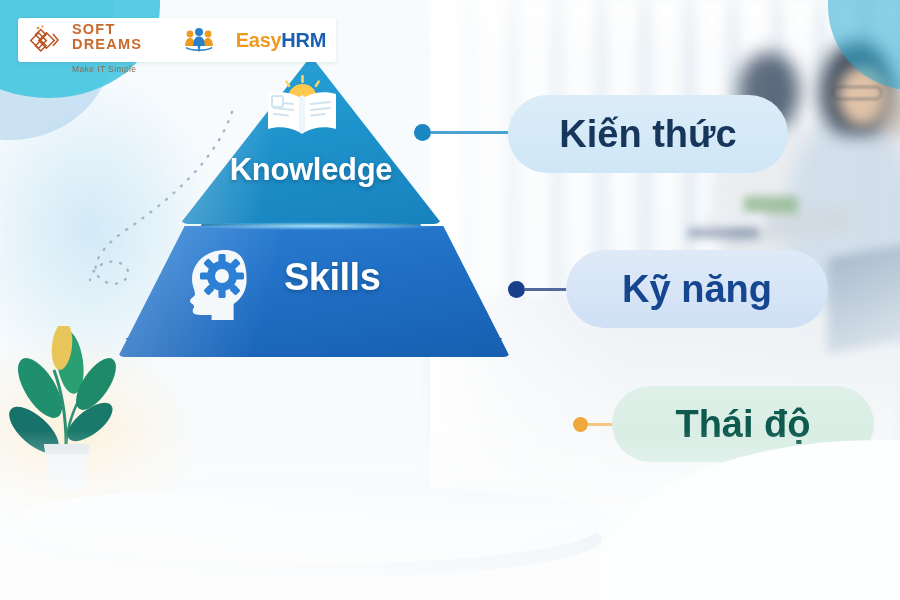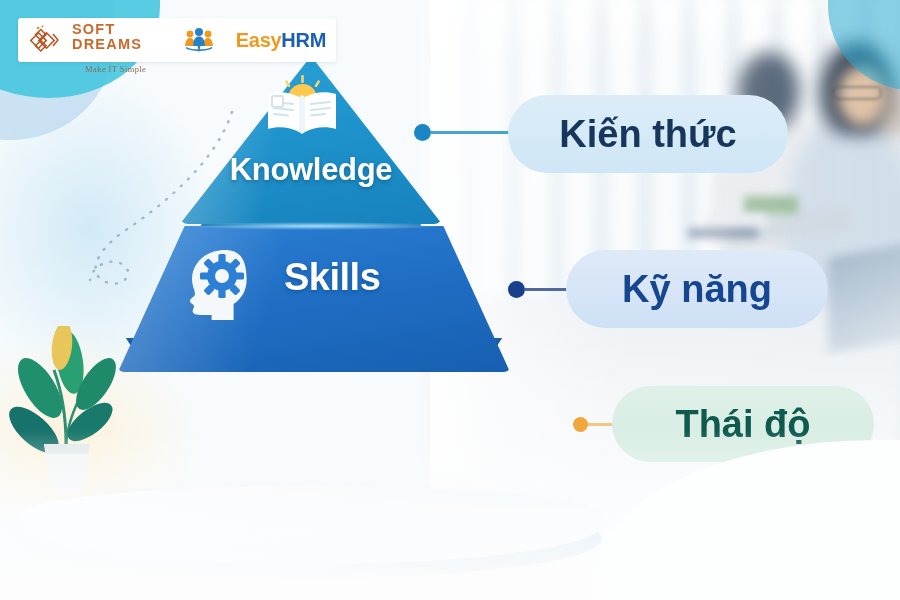--- a/index.html
+++ b/index.html
@@ -84,22 +84,22 @@
   .glow-bl{position:absolute;left:-60px;top:330px;width:260px;height:230px;
      background:radial-gradient(closest-side,rgba(255,240,212,.85),rgba(255,255,255,0));}
 
   
   .logobar{position:absolute;left:18px;top:18px;width:318px;height:44px;
      background:#ffffff;border-radius:3px;box-shadow:0 1px 4px rgba(40,70,100,.12);
      display:flex;align-items:center;gap:10px;padding:0 10px;box-sizing:border-box;}
   .sd-mark{width:34px;height:30px;flex:0 0 34px;}
   .sd-text{display:flex;flex-direction:column;line-height:1;}
   .sd-name{font-size:14.5px;font-weight:700;letter-spacing:1.2px;color:#c86a2c;margin-top:16px;}
-  .sd-tag{font-family:Liberation Serif, serif;font-size:8.5px;color:#8a6a52;
-     letter-spacing:.4px;margin-top:14px;text-align:center;}
+  .sd-tag{font-family:Liberation Sans, sans-serif;font-size:8.5px;color:#8a6a52;
+     letter-spacing:.4px;margin-top:14px;}
   .divider-sp{width:6px;}
   .hrm-mark{width:30px;height:28px;flex:0 0 30px;}
   .hrm-text{font-size:20px;font-weight:700;letter-spacing:-.3px;margin-left:12px;}
   .hrm-easy{color:#f0991f;}
   .hrm-hrm{color:#1a5fb4;}
 
   
   .podium-top{position:absolute;left:22px;top:486px;width:580px;height:78px;
      border-radius:50%;background:linear-gradient(100deg,#ffffff 0%,#f2f7fb 40%,#e9f3fa 70%,#e3f0f8 100%);
      box-shadow:0 10px 26px rgba(120,150,175,.22);}
@@ -123,21 +123,21 @@
      clip-path:polygon(50% 0%, 100% 100%, 0% 100%);
      border-radius:8px;}
   .t-know .hl{position:absolute;inset:0;
      background:linear-gradient(100deg,rgba(255,255,255,.30) 0%,rgba(255,255,255,0) 38%);
      clip-path:polygon(50% 0%, 100% 100%, 0% 100%);}
   .t-know .edge{position:absolute;left:16px;top:162px;width:230px;height:16px;
      background:linear-gradient(180deg,#1b7fba,#12608f);
      clip-path:polygon(4% 0%,96% 0%,100% 100%,0% 100%);border-radius:0 0 6px 6px;opacity:.95;}
 
   
-  .t-skill{left:118px;top:226px;width:392px;height:146px;}
+  .t-skill{left:118px;top:226px;width:392px;height:131px;}
   .t-skill .face{position:absolute;inset:0;
      background:linear-gradient(170deg,#2b7fd4 0%,#1f6ec4 50%,#175fb0 100%);
      clip-path:polygon(17% 0%, 83% 0%, 100% 100%, 0% 100%);border-radius:6px;}
   .t-skill .hl{position:absolute;inset:0;
      background:linear-gradient(105deg,rgba(255,255,255,.26) 0%,rgba(255,255,255,0) 40%);
      clip-path:polygon(17% 0%, 83% 0%, 100% 100%, 0% 100%);}
   .t-skill .edge{position:absolute;left:0px;top:112px;width:392px;height:18px;
      background:linear-gradient(180deg,#14589f,#0e4377);
      clip-path:polygon(2% 0%,98% 0%,95% 100%,5% 100%);opacity:.95;}
   .t-skill .topglow{position:absolute;left:66px;top:-4px;width:260px;height:8px;

